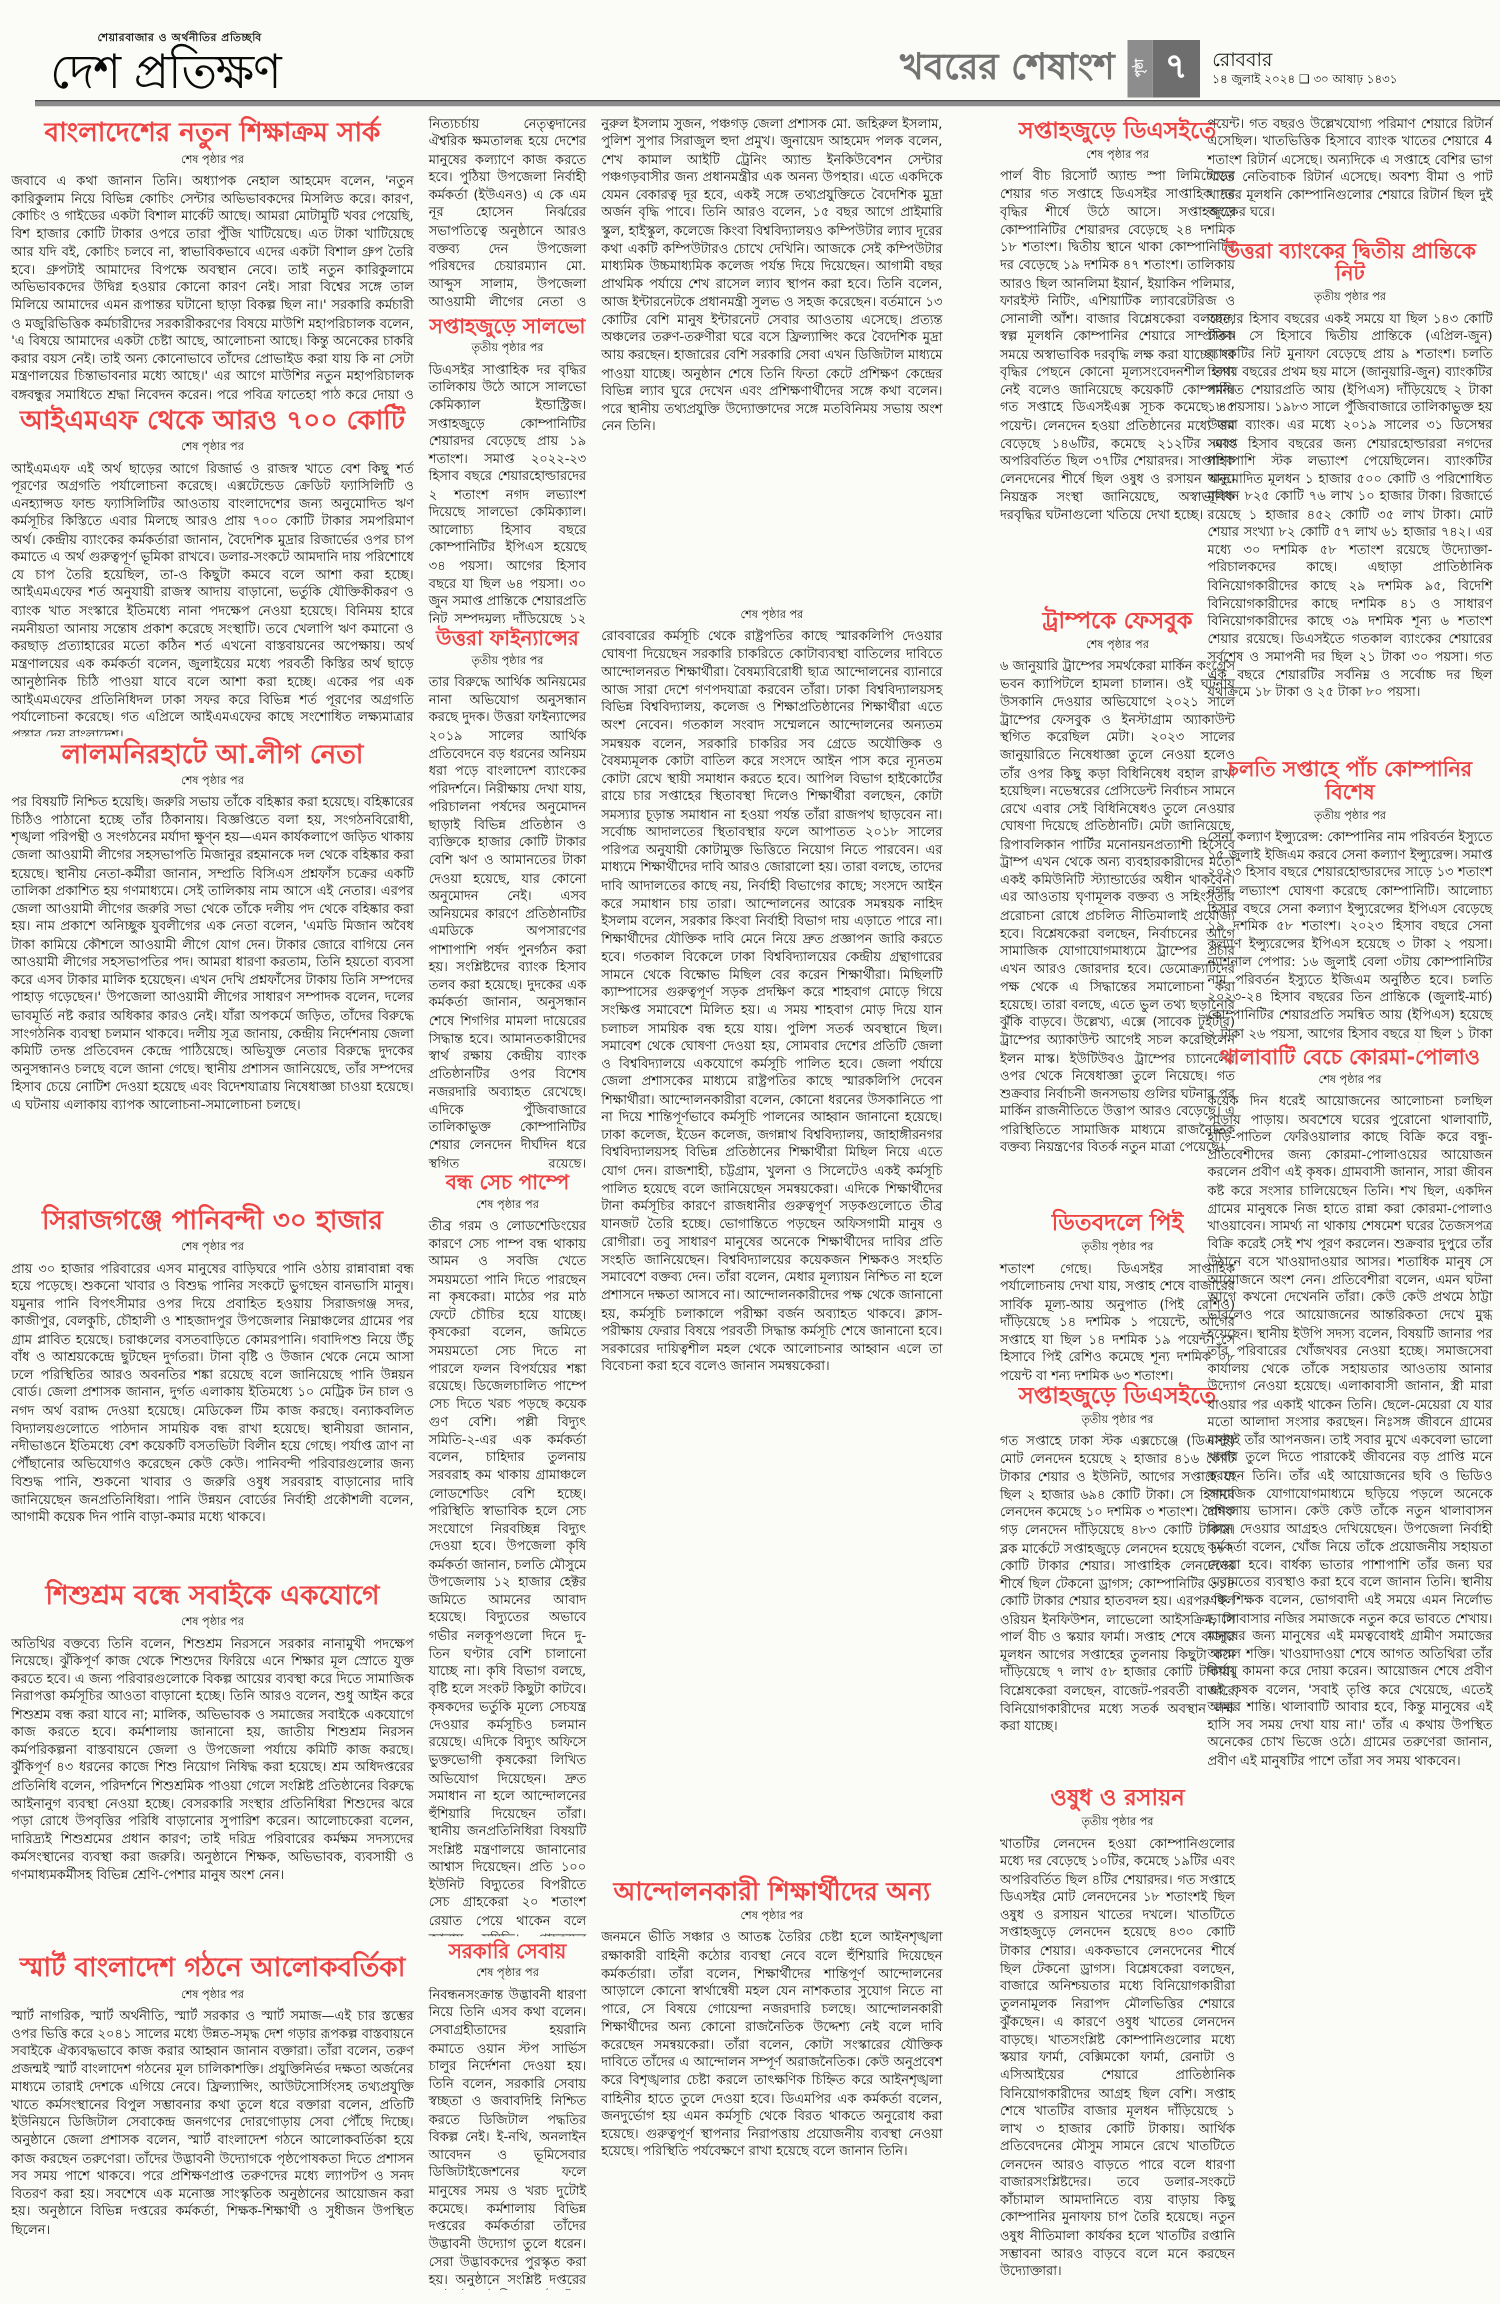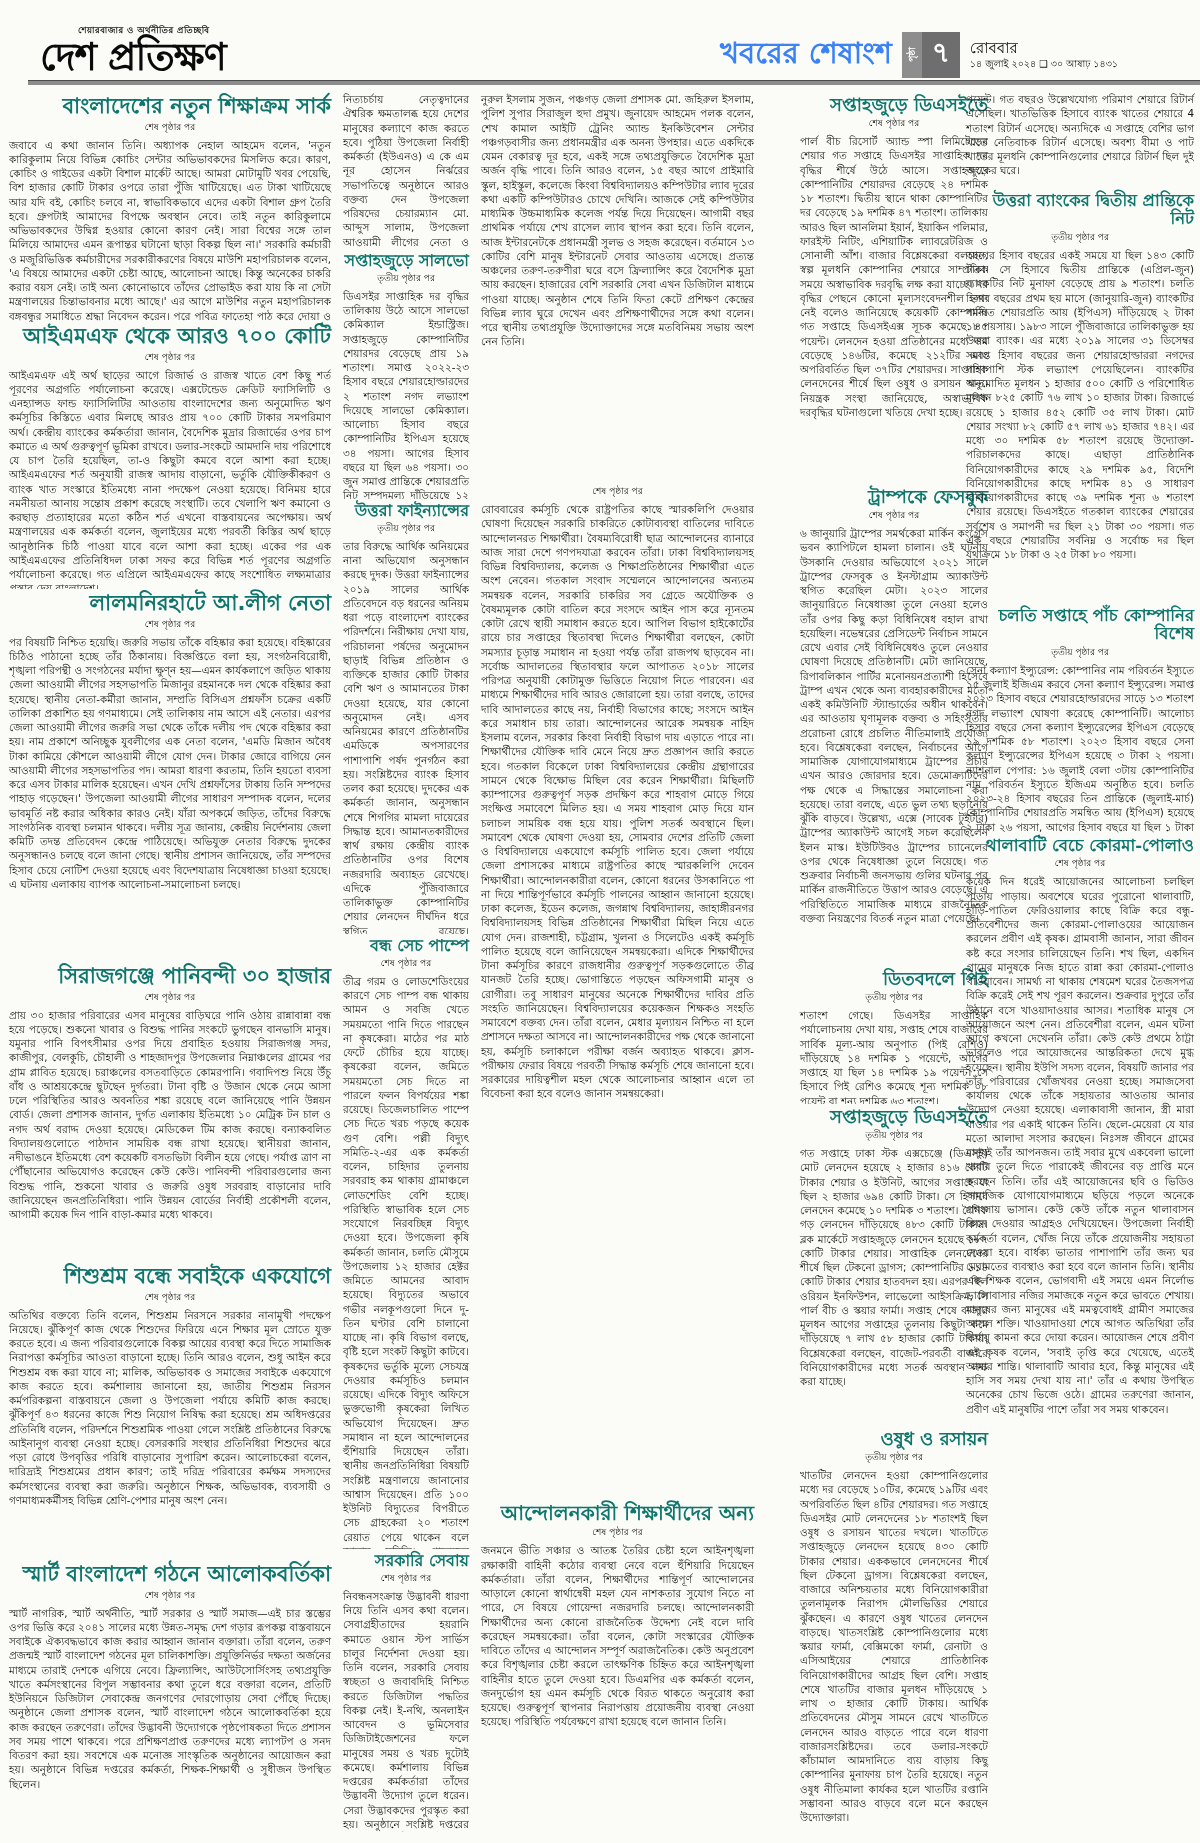--- a/index.html
+++ b/index.html
@@ -4,43 +4,43 @@
 <style>
   html,body{margin:0;padding:0;}
   body{width:1200px;height:1843px;position:relative;background:#fbfbf7;color:#121212;
        font-family:"DejaVu Sans","Liberation Sans",sans-serif;overflow:hidden;}
   .page{position:absolute;inset:0;}
 
   
   .header{position:absolute;top:0;left:0;width:1200px;height:84px;margin-left:20px;}
   .masthead{position:absolute;left:20px;top:24px;}
   .tagline{font-size:8.5px;font-weight:700;letter-spacing:.5px;margin-left:38px;color:#222;}
-  .logo{font-size:38px;font-weight:700;line-height:1.05;letter-spacing:-1px;color:#0a0a0a;}
+  .logo{font-size:38px;font-weight:400;line-height:1.05;letter-spacing:-1px;color:#0a0a0a;}
   .hdr-right{position:absolute;left:700px;top:30px;display:flex;align-items:center;gap:10px;}
-  .section-title{font-size:29px;font-weight:800;color:#3b82f6;white-space:nowrap;}
+  .section-title{font-size:29px;font-weight:800;color:#737373;white-space:nowrap;}
   .pgbox{display:flex;}
   .pg-label{width:20px;height:46px;background:#8d8d8d;display:flex;align-items:center;justify-content:center;}
   .pg-label span{transform:rotate(-90deg);font-size:9px;color:#fff;font-weight:700;white-space:nowrap;}
   .pg-num{width:38px;height:46px;background:#6e6e6e;color:#fff;font-size:28px;font-weight:800;
           display:flex;align-items:center;justify-content:center;}
   .daydate{line-height:1.25;}
   .day{font-size:15px;font-weight:400;}
   .dateline{font-size:9.5px;}
   .rule{position:absolute;top:80px;left:8px;width:1184px;height:4px;background:#8c8c8c;border-top:1px solid #4a4a4a;}
 
   
   .col{position:absolute;top:92px;}
   .col-a{left:8px;width:324px;}
   .col-b{left:342px;width:128px;}
   .col-c{left:480px;width:275px;}
   .col-d{left:799px;width:190px;}
   .col-e{left:965px;width:230px;}
 
   .story{overflow:hidden;box-sizing:border-box;padding:0 1px 5px;}
-  .hl{font-weight:800;text-align:right;line-height:1.12;margin:3px 0 1px;color:#0f766e;}
+  .hl{font-weight:800;text-align:center;line-height:1.12;margin:3px 0 1px;color:#ef4444;}
   .hl:empty{display:none;}
   .col-a .hl{font-size:21px;}
   .col-b .hl{font-size:16px;}
   .col-c .hl{font-size:20px;}
   .col-d .hl{font-size:18px;}
   .col-e .hl{font-size:16.5px;}
   .cont{font-size:9px;font-weight:400;text-align:center;margin:0 0 3px;}
   .cont:empty{display:none;}
   .body{font-size:10.4px;line-height:1.37;text-align:justify;color:#161616;}
 </style>

